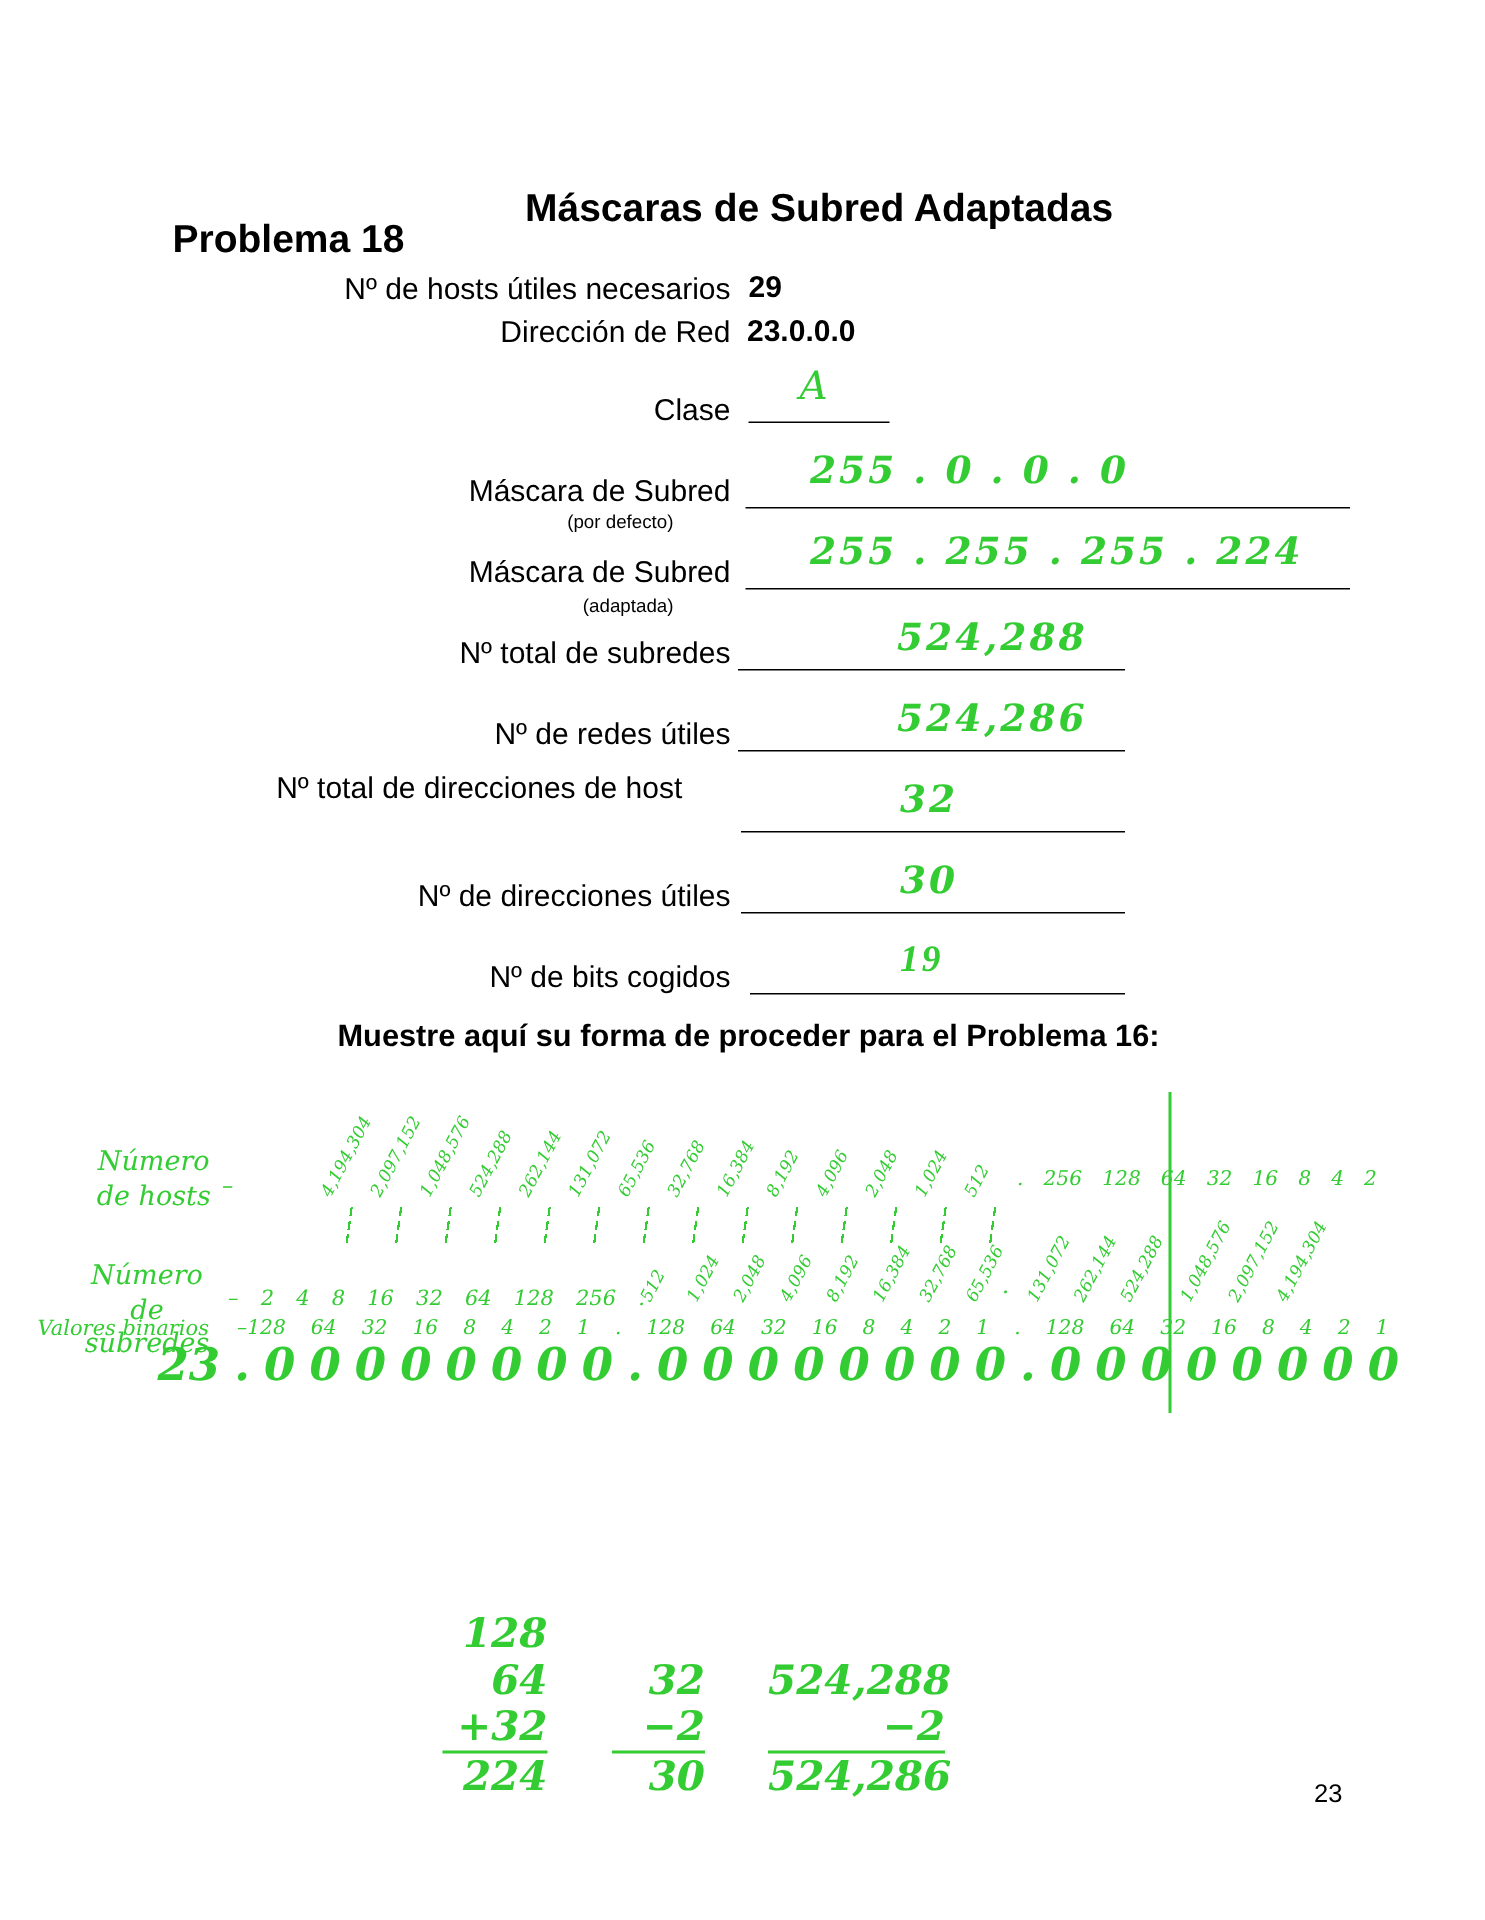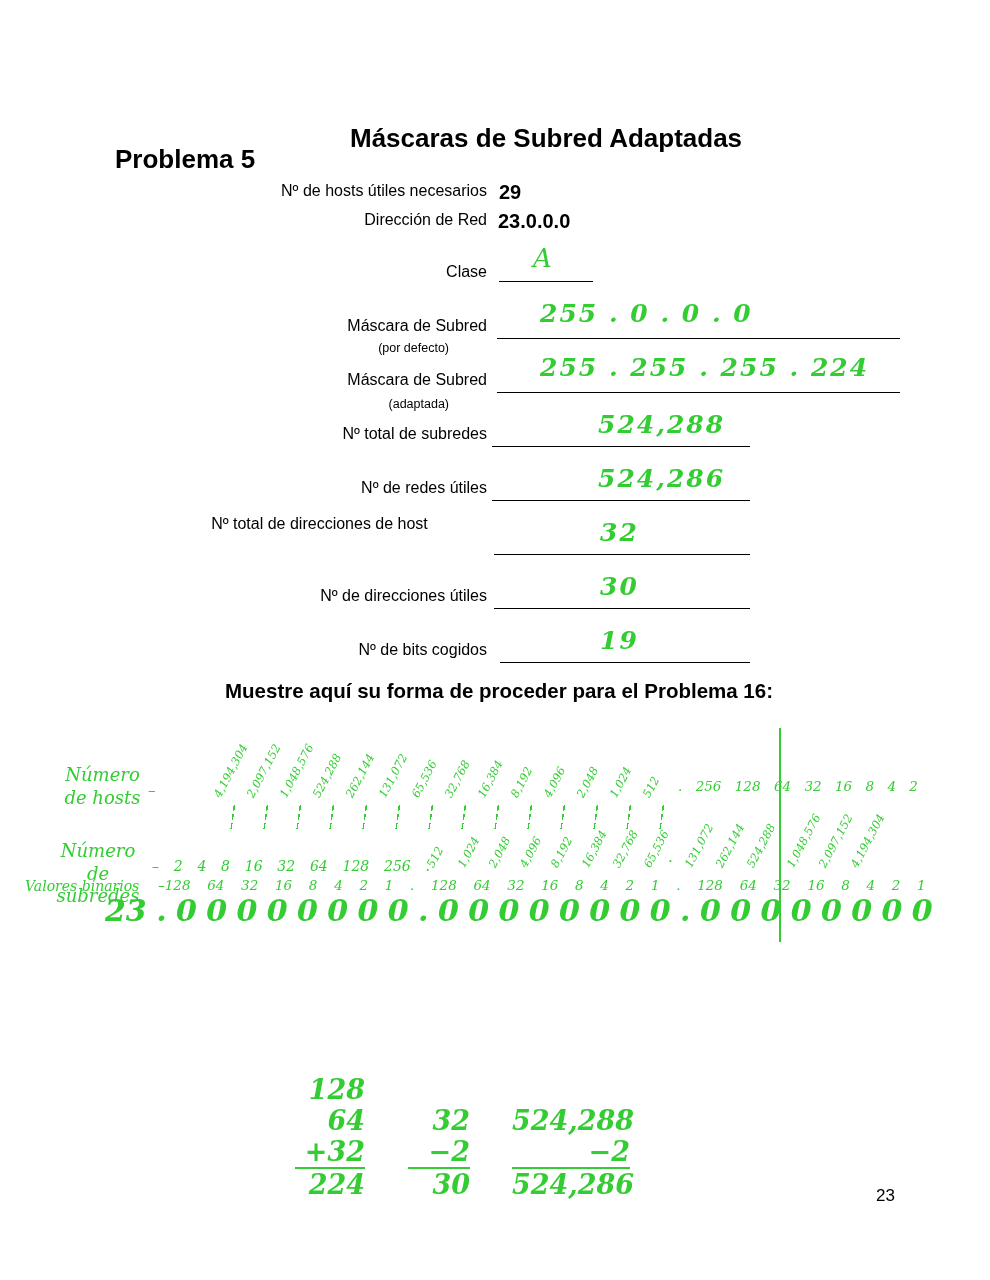--- a/index.html
+++ b/index.html
@@ -7,21 +7,21 @@
   html,body { background:#ffffff; }
   .page { position:relative; width:990px; height:1280px; background:#fff;
           font-family:"Liberation Sans", sans-serif; color:var(--ink); overflow:hidden; }
   .abs { position:absolute; white-space:nowrap; }
 
   .title   { left:350px; top:86px;  font-size:26px; font-weight:bold;margin-top:37px; }
   .h2      { left:115px; top:144px; font-size:26px; font-weight:bold; }
   .proceed { left:225px; top:679px; font-size:20.5px; font-weight:bold; }
   .pagenum { left:876px; top:1186px; font-size:17px; }
 
-  .lbl { font-size:16px; text-align:right; width:335px; left:152px; }
+  .lbl { font-size:20px; text-align:right; width:335px; left:152px; }
   .sub { font-size:12.5px; text-align:right; width:335px; left:152px; padding-right:38px; }
   .val { font-size:20px; font-weight:bold; }
   .uline { height:0; border-bottom:1.6px solid #000; }
 
   .hand { color:var(--hand); font-family:"DejaVu Serif", serif; font-style:italic; }
   .ans  { font-size:25px; letter-spacing:2px; font-weight:bold; }
 
   .p-hostslbl { top:182px; }  .p-hostsval { left:499px; top:181px; }
   .p-netlbl   { top:211px;text-align:right; }  .p-netval   { left:498px; top:210px; }
 
@@ -38,21 +38,21 @@
 
   .p-tslbl { top:425px; } .p-tsline { left:492px; top:446px; width:258px; }
   .p-tsans { left:598px; top:410px; }
   .p-rulbl { top:479px; } .p-ruline { left:492px; top:500px; width:258px; }
   .p-ruans { left:598px; top:464px; }
   .p-thlbl { top:515px;text-align:center; } .p-thline { left:494px; top:554px; width:256px; }
   .p-thans { left:600px; top:518px; }
   .p-dulbl { top:587px; } .p-duline { left:494px; top:608px; width:256px; }
   .p-duans { left:600px; top:572px; }
   .p-bclbl { top:641px; } .p-bcline { left:500px; top:662px; width:250px; }
-  .p-bcans { left:600px; top:626px; }
+  .p-bcans { left:600px; top:626px;font-family:Liberation Serif, serif; }
 
   .wlabel { font-size:18px; text-align:center; white-space:normal; line-height:1.25; }
   .p-hostswl { left:55px; top:764px; width:95px; }
   .p-subwl   { left:48px; top:840px; width:100px; }
   .p-hostsdash { left:148px; top:781px; font-size:15px; }
   .p-dot       { left:668px; top:848px; font-size:15px; }
   .p-binlbl  { left:25px; top:878px; font-size:14px; }
 
   .flexrow { display:flex; justify-content:space-between; }
   .p-hostsinline { left:678px; top:778px; width:240px; font-size:13.5px; }
@@ -86,21 +86,21 @@
   .calc1 { left:295px; top:1074px; width:70px; }
   .calc2 { left:408px; top:1105px; width:62px; }
   .calc3 { left:512px; top:1105px; width:118px; }
 </style>
 </head>
 <body>
 
 <div class="page">
 
   <div class="abs title">Máscaras de Subred Adaptadas</div>
-  <div class="abs h2">Problema 5</div>
+  <div class="abs h2">Problema 18</div>
 
   <div class="abs lbl p-hostslbl">Nº de hosts útiles necesarios</div>
   <div class="abs val p-hostsval">29</div>
   <div class="abs lbl p-netlbl">Dirección de Red</div>
   <div class="abs val p-netval">23.0.0.0</div>
 
   <div class="abs lbl p-claselbl">Clase</div>
   <div class="abs uline p-claseline"></div>
   <div class="abs hand p-claseans">A</div>
 

